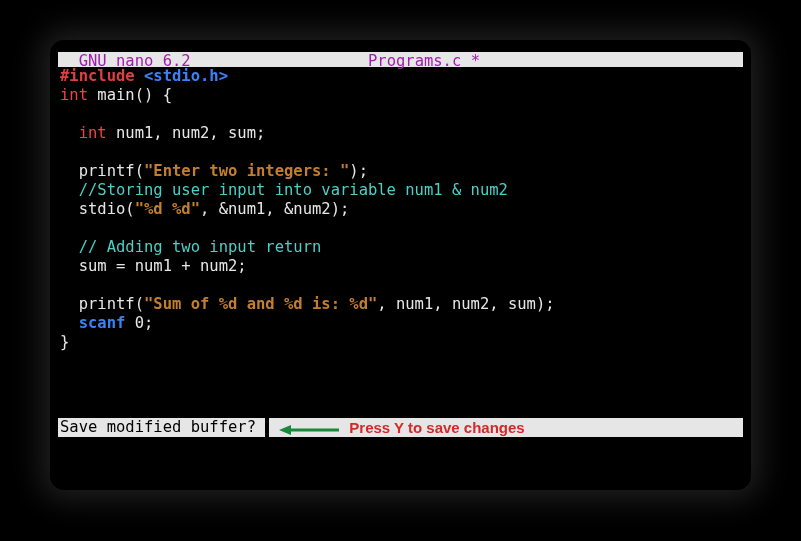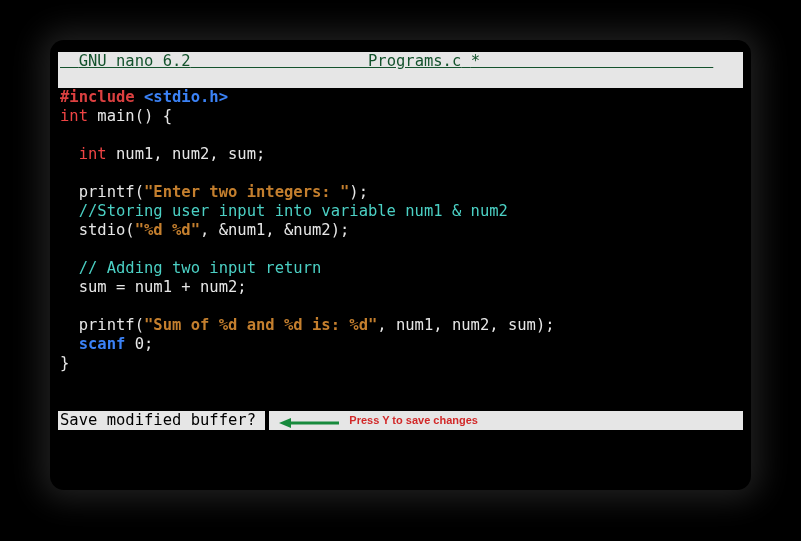--- a/index.html
+++ b/index.html
@@ -24,43 +24,43 @@
   }
   .terminal-inner {
     position: absolute;
     left: 8px;
     top: 12px;
     right: 8px;
     bottom: 12px;
   }
   .titlebar {
     background: #e6e6e6;
-    color: #14532d;
+    color: #a21caf;
     white-space: pre;
-    height: 36px;
+    height: 15px;
     padding-left: 2px;
-    text-decoration: underline;
   }
   .code-area {
     white-space: pre;
     color: #e6e6e6;
     padding-left: 2px;
   }
   .kw-red    { color: #dc4040; font-weight: bold; }
   .kw-teal   { color: #3b82f6; font-weight: bold; }
   .kw-green  { color: #ef4444; }
   .kw-orange { color: #c47f2e; font-weight: bold; }
   .kw-lteal  { color: #4bd0c4; font-weight: normal; }
   .spacer {
     height: 38px;
   }
   .prompt-bar {
     display: flex;
     align-items: center;
     height: 19px;
+    margin-top: 28px;
   }
   .prompt-text {
     background: #e6e6e6;
     color: #000;
     white-space: pre;
     padding-left: 2px;
   }
   .prompt-after {
     background: #e6e6e6;
     flex: 1;
@@ -74,21 +74,21 @@
     width: 60px;
     height: 8px;
     margin-left: 10px;
     position: relative;
   }
   .arrow svg { display: block; }
   .anno-text {
     color: #d22929;
     font-weight: bold;
     font-family: Arial, sans-serif;
-    font-size: 11px;
+    font-size: 15px;
     margin-left: 10px;
     text-align: center;
   }
   .options {
     white-space: pre;
     color: #e6e6e6;
     padding-left: 2px;
   }
   .opt-key {
     background: #e6e6e6;

